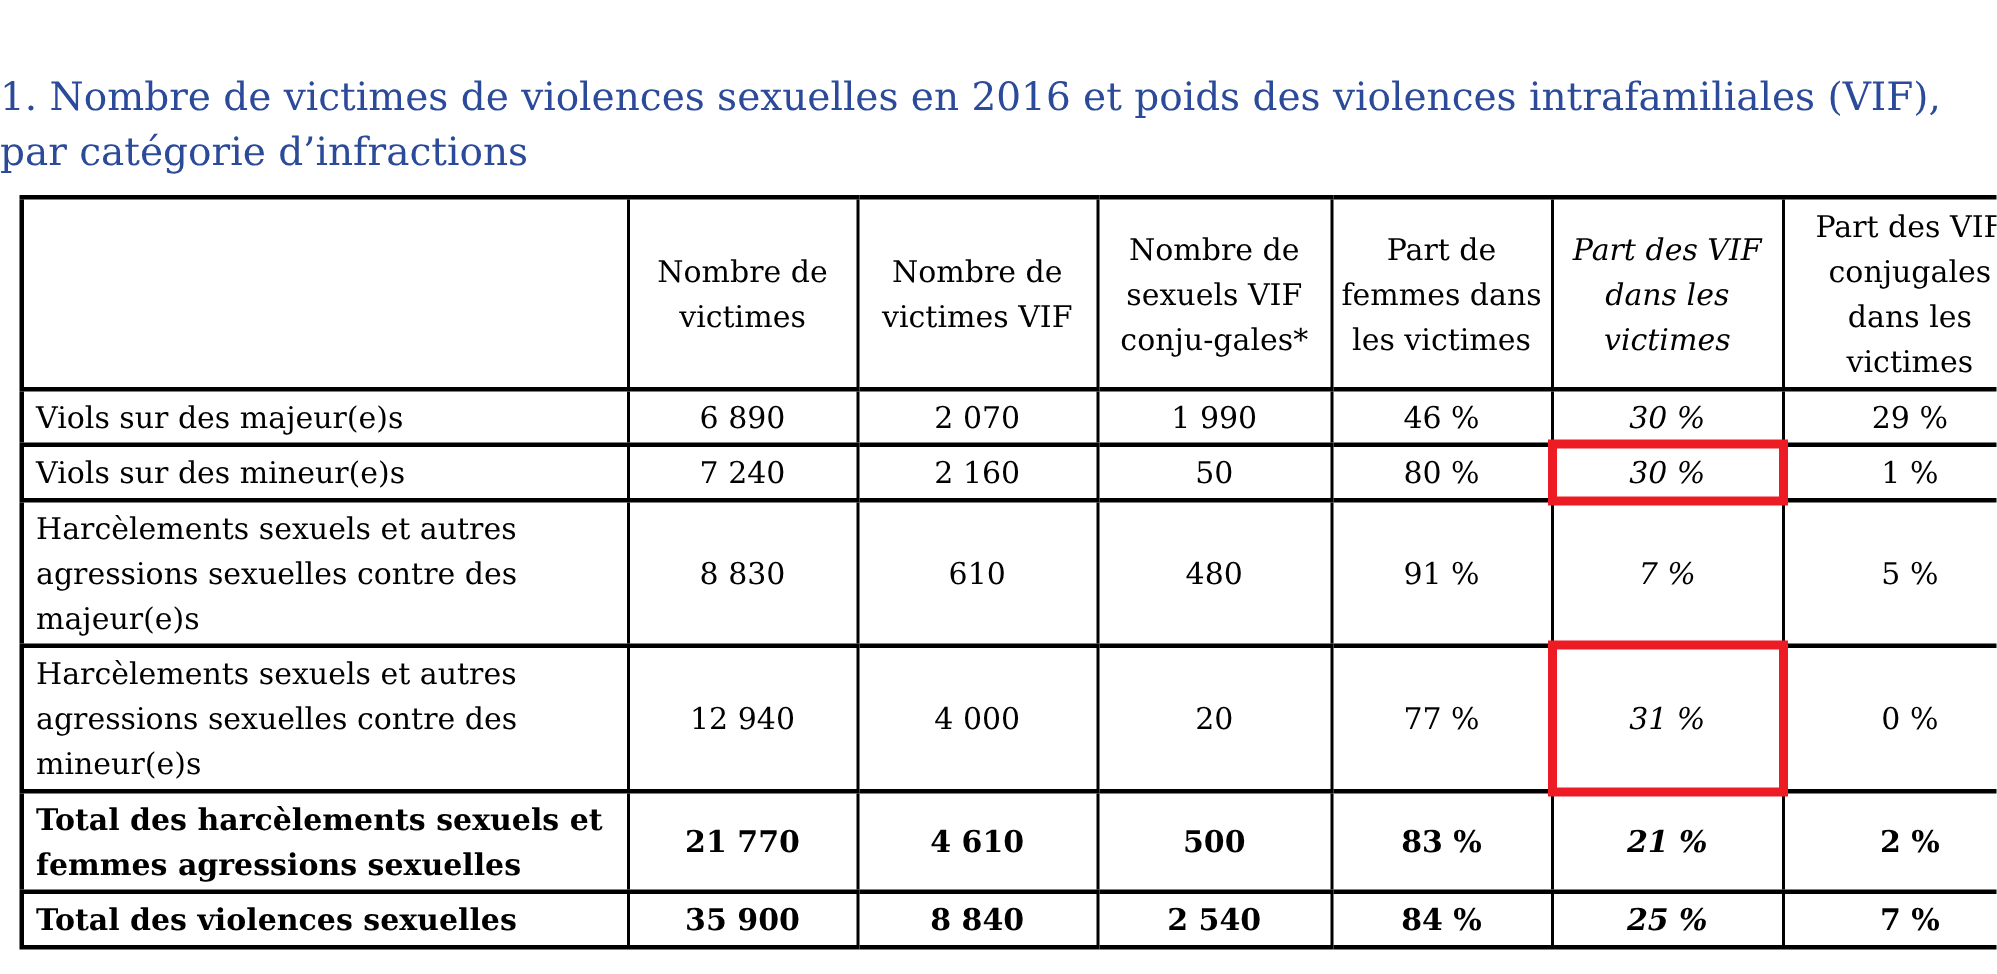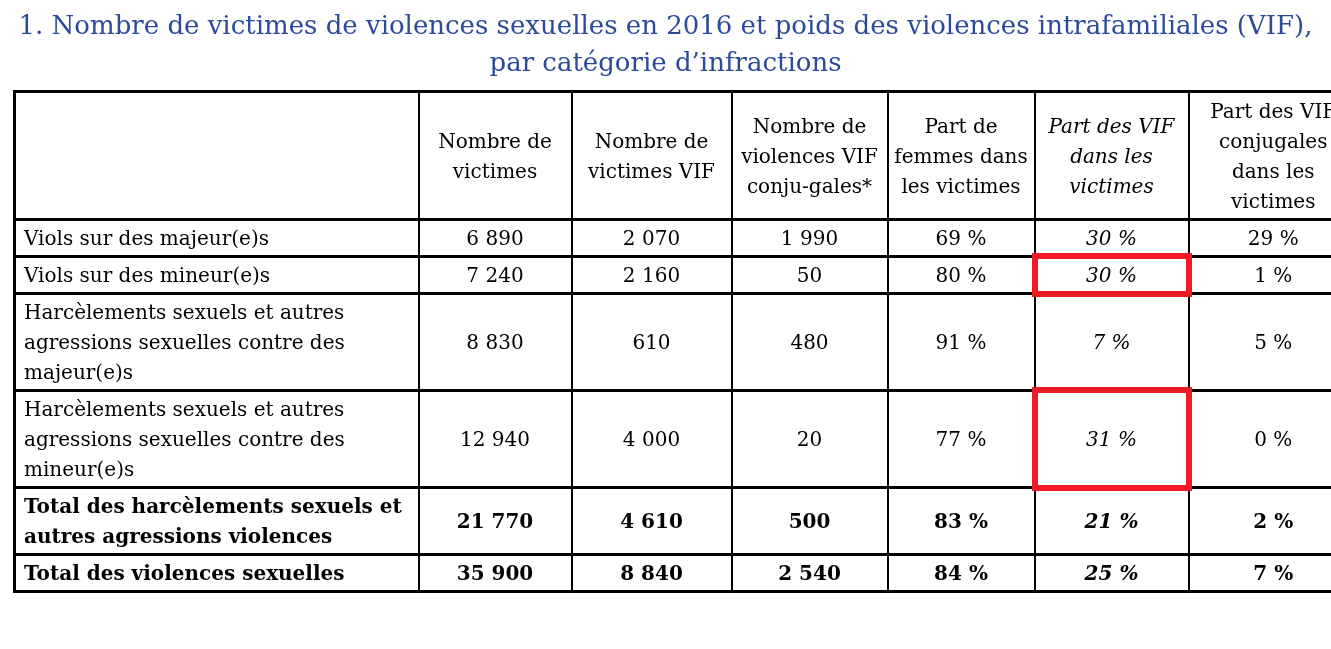--- a/index.html
+++ b/index.html
@@ -8,22 +8,22 @@
     width: 1331px;
     height: 649px;
     overflow: hidden;
     font-family: "DejaVu Serif", "Liberation Serif", serif;
     color: #000;
   }
   .title {
     color: var(--title-color, #2b4a9a);
     font-size: 26px;
     line-height: 37px;
-    text-align: center;
     padding-top: 7px;
+    margin-top: 40px;
   }
   table.stats {
     border-collapse: collapse;
     table-layout: fixed;
     width: 1310px;
     margin: 9px 0 0 13px;
     border: 3px solid #000;
   }
   th, td {
     border: 2px solid #000;
@@ -68,33 +68,33 @@
   <span>1. Nombre de victimes de violences sexuelles en 2016 et poids des violences intrafamiliales (VIF),</span><br>
   <span>par catégorie d’infractions</span>
 </div>
 
 <table class="stats">
   <thead>
       <tr>
         <th class="c0"></th>
         <th class="c1">Nombre de victimes</th>
         <th class="c2">Nombre de victimes VIF</th>
-        <th class="c3">Nombre de violences VIF conju-gales*</th>
+        <th class="c3">Nombre de sexuels VIF conju-gales*</th>
         <th class="c4">Part de femmes dans les victimes</th>
         <th class="c5">Part des VIF dans les victimes</th>
         <th class="c6">Part des VIF conjugales dans les victimes</th>
       </tr>
     </thead>
   <tbody>
       <tr>
         <td class="label c0">Viols sur des majeur(e)s</td>
         <td class="c1">6 890</td>
         <td class="c2">2 070</td>
         <td class="c3">1 990</td>
-        <td class="c4">69 %</td>
+        <td class="c4">46 %</td>
         <td class="c5">30 %</td>
         <td class="c6">29 %</td>
       </tr>
       <tr>
         <td class="label c0">Viols sur des mineur(e)s</td>
         <td class="c1">7 240</td>
         <td class="c2">2 160</td>
         <td class="c3">50</td>
         <td class="c4">80 %</td>
         <td class="c5 hl">30 %</td>
@@ -112,21 +112,21 @@
       <tr>
         <td class="label c0">Harcèlements sexuels et autres agressions sexuelles contre des mineur(e)s</td>
         <td class="c1">12 940</td>
         <td class="c2">4 000</td>
         <td class="c3">20</td>
         <td class="c4">77 %</td>
         <td class="c5 hl">31 %</td>
         <td class="c6">0 %</td>
       </tr>
       <tr class="bold">
-        <td class="label c0">Total des harcèlements sexuels et autres agressions violences</td>
+        <td class="label c0">Total des harcèlements sexuels et femmes agressions sexuelles</td>
         <td class="c1">21 770</td>
         <td class="c2">4 610</td>
         <td class="c3">500</td>
         <td class="c4">83 %</td>
         <td class="c5">21 %</td>
         <td class="c6">2 %</td>
       </tr>
       <tr class="bold">
         <td class="label c0">Total des violences sexuelles</td>
         <td class="c1">35 900</td>

